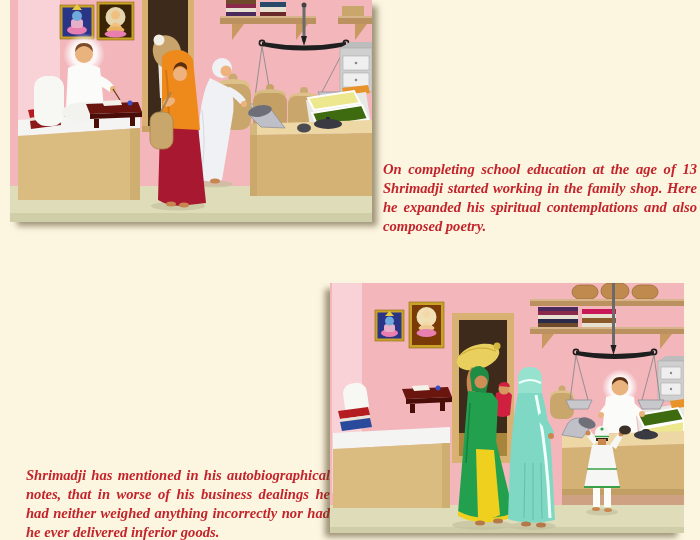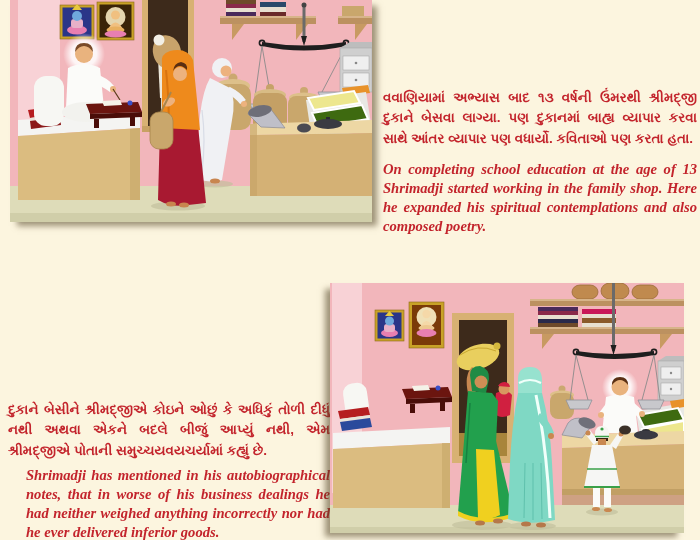--- a/index.html
+++ b/index.html
@@ -203,24 +203,22 @@
         <path d="M163 71 Q164 63 171 62 Q178 63 177 70 Q173 66 170 66 Q166 66 163 71 Z" fill="#5A2E12"></path>
         <ellipse cx="159" cy="102" rx="6.5" ry="4" transform="rotate(-25 159 102)" fill="#EDB27E"></ellipse>
         <line x1="151" y1="112" x2="161" y2="92" stroke="#A8854C" stroke-width="2"></line>
         <rect x="140" y="112" width="23" height="37" rx="9" fill="#C9A76C" stroke="#A8854C" stroke-width="0.8"></rect>
         <ellipse cx="161" cy="204" rx="5" ry="2.5" fill="#C8854F"></ellipse>
         <ellipse cx="174" cy="205" rx="5" ry="2.5" fill="#C8854F"></ellipse>
       </g>
     </svg>
   </div>
 
-  <p class="caption guj cap-top-guj" id="guj-top" style="color: rgb(195, 36, 44);">વવાણિયામાં અભ્યાસ બાદ ૧૩ વર્ષની ઉંમરથી શ્રીમદ્જી દુકાને બેસવા લાગ્યા. પણ દુકાનમાં બાહ્ય વ્યાપાર કરવા સાથે આંતર વ્યાપાર પણ વધાર્યો. કવિતાઓ પણ કરતા હતા.</p>
   <p class="caption eng cap-top-eng" id="eng-top" style="color: rgb(195, 36, 44);">On completing school education at the age of 13 Shrimadji started working in the family shop. Here he expanded his spiritual contemplations and also composed poetry.</p>
 
-  <p class="caption guj cap-bot-guj" id="guj-bot" style="color: rgb(195, 36, 44);">દુકાને બેસીને શ્રીમદ્જીએ કોઇને ઓછું કે અધિકું તોળી દીધું નથી અથવા એકને બદલે બીજું આપ્યું નથી, એમ શ્રીમદ્જીએ પોતાની સમુચ્ચયવયચર્યામાં કહ્યું છે.</p>
   <p class="caption eng cap-bot-eng" id="eng-bot" style="color: rgb(195, 36, 44);">Shrimadji has mentioned in his autobiographical notes,  that in worse of his business dealings he had neither weighed anything incorrectly nor had he ever delivered  inferior goods.</p>
 
   <div class="illus illus-bottom">
     <svg viewBox="0 0 354 250" width="354" height="250" xmlns="http://www.w3.org/2000/svg">
       <defs>
         <radialGradient id="halo2" cx="50%" cy="50%" r="50%">
           <stop offset="0%" stop-color="#FFFFFF" stop-opacity="1"></stop>
           <stop offset="60%" stop-color="#FFFFFF" stop-opacity="0.85"></stop>
           <stop offset="100%" stop-color="#FFFFFF" stop-opacity="0"></stop>
         </radialGradient>

